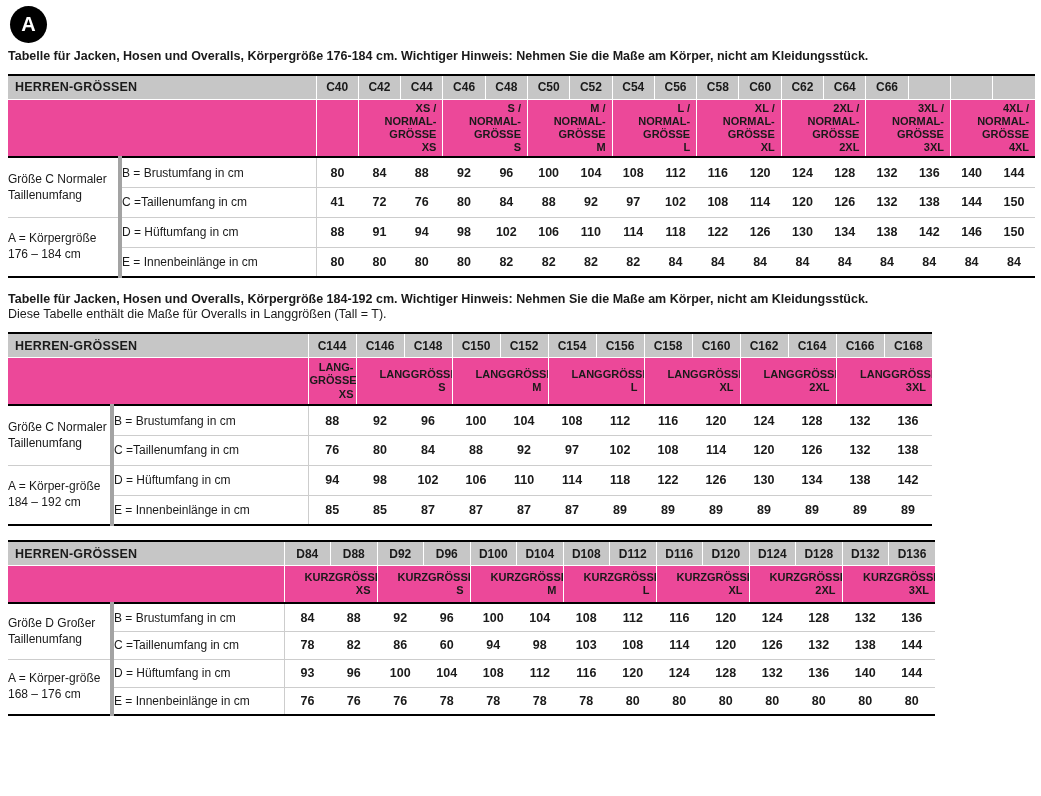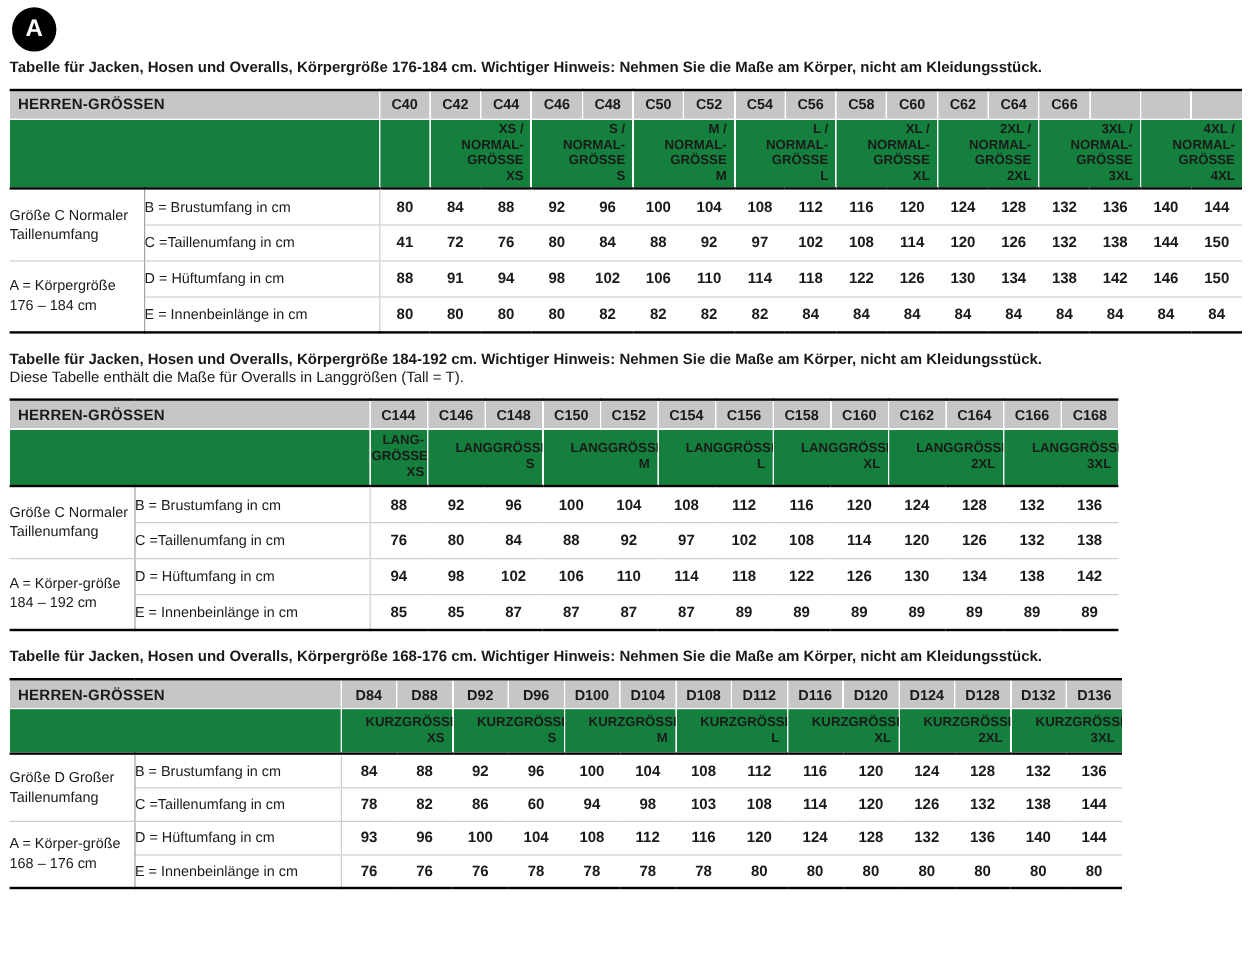--- a/index.html
+++ b/index.html
@@ -34,34 +34,34 @@
     background: #c6c6c6; font-weight: bold; font-size: 12px;
     text-align: center; vertical-align: middle;
     border-left: 1.5px solid #fff; border-bottom: 1.5px solid #fff;
   }
   tr.codes th.title {
     text-align: left; padding-left: 7px; font-size: 12.5px;
     letter-spacing: 0.2px; border-left: none;
   }
 
   tr.groups th {
-    background: #15803d; font-weight: bold; font-size: 11px; line-height: 1.2;
+    background: #ec4899; font-weight: bold; font-size: 11px; line-height: 1.2;
     text-align: right; vertical-align: middle;
     padding: 2px 6px 2px 1px;
     border-left: 1.5px solid #fff;
     border-bottom: 2.5px solid #000;
   }
   tr.groups th:first-child { border-left: none; }
   .group-inner { display: inline-block; text-align: right; vertical-align: middle; }
 
   tr.data td { background: #fff; border-top: 1px solid #cdcdcd; vertical-align: middle; }
   td.side {
     font-size: 12px; line-height: 1.3;
     padding: 2px 8px 2px 8px;
-    border-right: 1px solid #a3a3a3;
+    border-right: 4px solid #a3a3a3;
   }
   td.rowlabel {
     font-size: 12px; padding-left: 9px;
     border-right: 1px solid #cdcdcd;
   }
   td.num { text-align: center; font-weight: bold; font-size: 12.5px; }
 </style>
 </head>
 <body>
 
@@ -332,21 +332,20 @@
               <td class="num">89</td>
               <td class="num">89</td>
               <td class="num">89</td>
               <td class="num">89</td>
             </tr>
           </tbody>
         </table>
       </section>
       <section class="table-section">
         <p class="intro">
-          <span class="intro-bold">Tabelle für Jacken, Hosen und Overalls, Körpergröße 168-176 cm. Wichtiger Hinweis: Nehmen Sie die Maße am Körper, nicht am Kleidungsstück.</span>
         </p>
         <table class="size-table" style="width: 927px;">
           <colgroup>
             <col style="width: 104px;">
             <col style="width: 172px;">
             <col style="width: 46.5px;">
             <col style="width: 46.5px;">
             <col style="width: 46.5px;">
             <col style="width: 46.5px;">
             <col style="width: 46.5px;">

